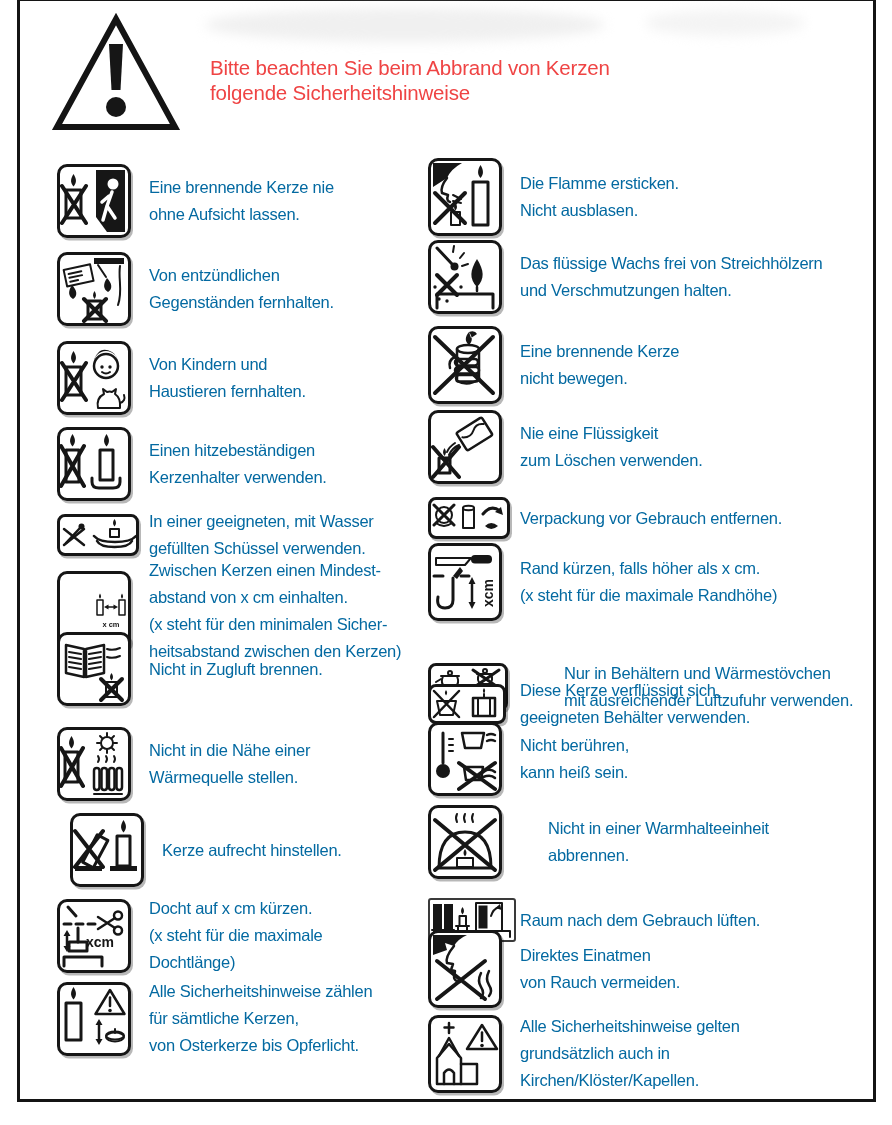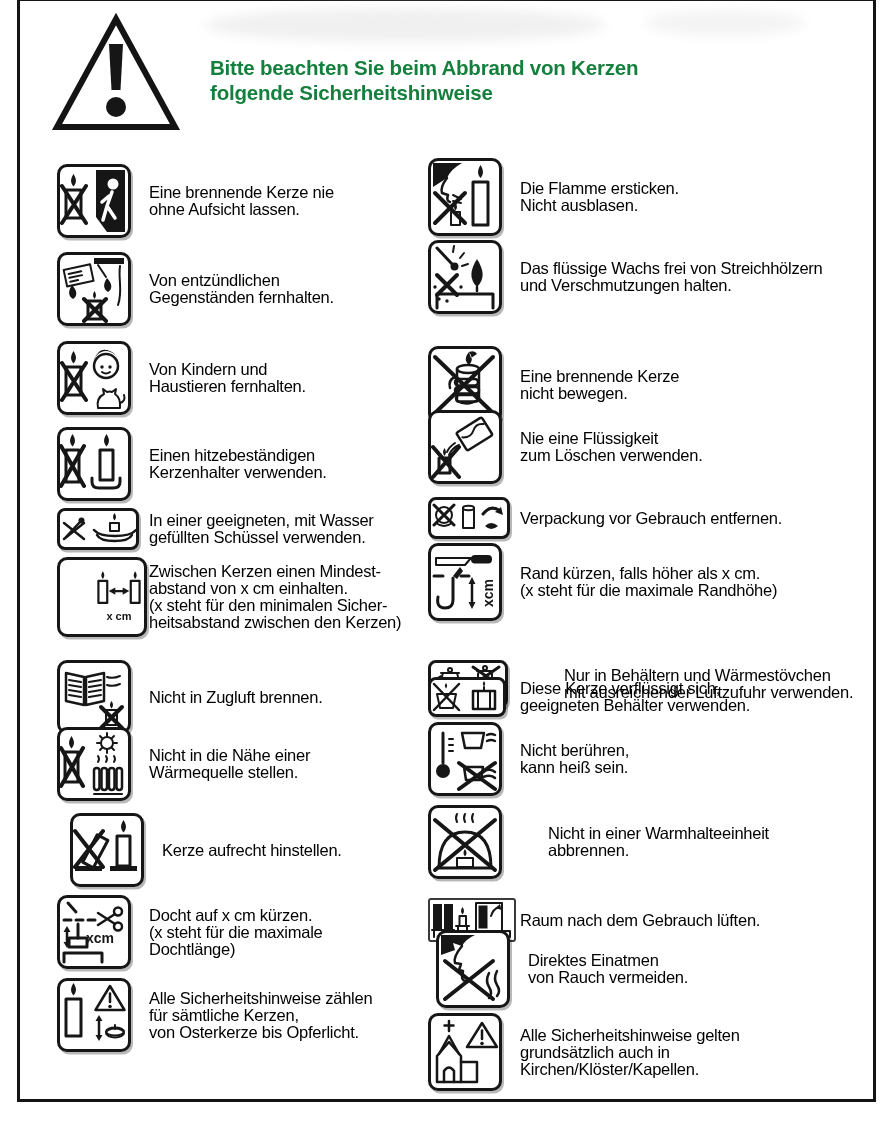--- a/index.html
+++ b/index.html
@@ -5,31 +5,31 @@
   html,body{margin:0;padding:0;background:#fff;}
   #page{position:relative;width:892px;height:1125px;background:#fff;overflow:hidden;
         font-family:"Liberation Sans","DejaVu Sans",sans-serif;color:#1e1e1e;}
   .frame{position:absolute;left:17px;top:-2px;width:859px;height:1104px;
          border:3px solid #141414;box-sizing:border-box;background:transparent;}
   .smudge{position:absolute;background:#f0f0f0;filter:blur(6px);border-radius:50%;}
   .smudge.a{left:205px;top:8px;width:400px;height:34px;}
   .smudge.b{left:645px;top:10px;width:160px;height:26px;background:#f4f4f4;}
 
   .warn-tri{position:absolute;left:50px;top:12px;}
-  .title{position:absolute;left:210px;top:55px;font-size:20.5px;font-weight:bold;
-         line-height:25px;letter-spacing:-0.2px;white-space:pre;color:#15803d;}
+  .title{position:absolute;left:210px;top:55px;font-size:20.5px;font-weight:normal;
+         line-height:25px;letter-spacing:-0.2px;white-space:pre;color:#ef4444;}
 
   .row{position:absolute;display:flex;align-items:center;}
   .iconwrap{flex:none;width:92px;display:flex;align-items:center;}
-  .caption{font-size:16.5px;line-height:17px;letter-spacing:-0.25px;
-           white-space:pre;color:#000000;}
+  .caption{font-size:16.5px;line-height:27px;letter-spacing:-0.25px;
+           white-space:pre;color:#0369a1;}
   .pict{box-sizing:border-box;background:#fff;border:3px solid #161616;border-radius:10px;
         box-shadow:2px 2.5px 0 rgba(0,0,0,0.28);flex:none;}
   .sq{width:74px;height:74px;}
-  .sq80{width:90px;height:80px;padding-left:34px;}
+  .sq80{width:74px;height:80px;padding-left:34px;}
   .sq78{width:74px;height:78px;}
   .wd{width:82px;height:42px;border-radius:8px;}
   .wd48{width:80px;height:48px;border-radius:8px;}
   .wd40{width:78px;height:40px;border-radius:8px;}
   .thin{width:88px;height:44px;border-width:2px;border-color:#3a3a3a;border-radius:3px;box-shadow:none;}
   .pict svg{display:block;width:100%;height:100%;}
   .pict svg *{vector-effect:none;}
   .st{stroke:#161616;fill:none;stroke-width:3;stroke-linecap:round;stroke-linejoin:round;}
   .st2{stroke:#161616;fill:none;stroke-width:2;stroke-linecap:round;stroke-linejoin:round;}
   .st25{stroke:#161616;fill:none;stroke-width:2.5;stroke-linecap:round;stroke-linejoin:round;}
@@ -166,21 +166,21 @@
         <text class="lbl" x="34" y="68" text-anchor="middle" font-size="15">x cm</text>
       </svg>
     </div>
       </div>
     <div class="caption">Zwischen Kerzen einen Mindest-
 abstand von x cm einhalten.
 (x steht für den minimalen Sicher-
 heitsabstand zwischen den Kerzen)</div>
   </div>
 
-  <div class="row" style="left:57px;top:660px;">
+  <div class="row" style="left:57px;top:632px;">
     <div class="iconwrap">
         <div class="pict sq">
       <svg viewBox="0 0 68 68">
         <path class="st25" d="M6 10 L24 14 V42 L6 38 Z M26 14 L44 10 V38 L26 42 Z"></path>
         <path class="st2" d="M9 17 l12 2 M9 22 l12 2 M9 27 l12 2 M9 32 l12 2"></path>
         <path class="st2" d="M29 19 l12-2 M29 24 l12-2 M29 29 l12-2 M29 34 l12-2"></path>
         <path class="st2" d="M47 14 q6 2 13-1 M47 22 q6 2 13-1"></path>
         <path class="fl" d="M51.5 38 C49.5 41 49.5 43 51.5 45.5 C53.5 43 53.5 41 51.5 38"></path>
         <rect class="st2" x="46" y="47" width="11" height="15"></rect>
         <path class="xx" d="M41 44 L62 65 M62 44 L41 65" stroke-width="3.2"></path>
@@ -309,21 +309,21 @@
         <path class="fl" d="M46 16 C39 27 38 36 46 44 C54 36 53 27 46 16"></path>
         <path class="st25" d="M46 44 V48"></path>
         <path class="st" d="M6 65 V51 H62 V65"></path>
       </svg>
     </div>
       </div>
     <div class="caption">Das flüssige Wachs frei von Streichhölzern
 und Verschmutzungen halten.</div>
   </div>
 
-  <div class="row" style="left:428px;top:346px;">
+  <div class="row" style="left:428px;top:326px;">
     <div class="iconwrap">
         <div class="pict sq78">
       <svg viewBox="0 0 68 72">
         <path class="fl" d="M38 3 C34 8 33.5 12 38 16 C42 12 41.5 8 38 3 Z M38 3 q6-2 8 2 l-6 4z"></path>
         <ellipse class="st25" cx="37" cy="20" rx="11" ry="4"></ellipse>
         <path class="st25" d="M26 20 V52 M48 20 V50"></path>
         <path class="st25" d="M26 52 q11 6 22-2"></path>
         <path class="st25" d="M24 28 q-7 3-5 11"></path>
         <rect class="st25" x="24" y="30" width="23" height="6.5" rx="3.2"></rect>
         <rect class="st25" x="24" y="38" width="24" height="6.5" rx="3.2"></rect>
@@ -480,21 +480,21 @@
         <rect class="fl" x="48.5" y="5.5" width="9" height="23"></rect>
         <path class="st2" d="M69 7 q-6 2-8 9"></path>
         <path class="fl" d="M70 4 l1.5 6 -6-2 z"></path>
         <path class="st2" d="M62 31 h18 v6"></path>
       </svg>
     </div>
       </div>
     <div class="caption">Raum nach dem Gebrauch lüften.</div>
   </div>
 
-  <div class="row" style="left:428px;top:930px;margin-left:8px;">
+  <div class="row" style="left:428px;top:930px;">
     <div class="iconwrap">
         <div class="pict sq78">
       <svg viewBox="0 0 68 72">
         <path class="fl" d="M2 2 H36 Q27 6 23 13 L14 10 16 17 L2 22 Z"></path>
         <path class="st25" d="M23 13 q-9 11-7 17 l6 1 -2 6 4 1 -1 6 q0 4 6 5"></path>
         <path class="st25" d="M50 40 q-4 8 0 14 q4 6 0 11 M58 38 q-4 8 0 14 q4 6 0 11"></path>
         <path class="xx" d="M6 28 L54 66 M54 28 L6 66" stroke-width="5"></path>
       </svg>
     </div>
       </div>

